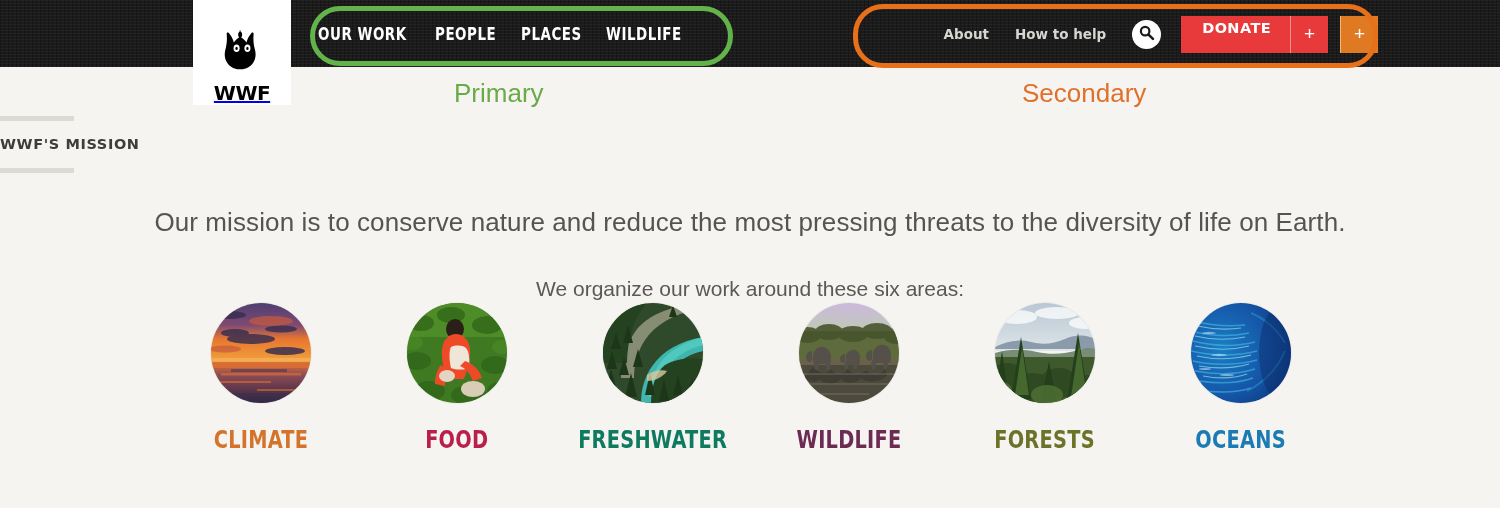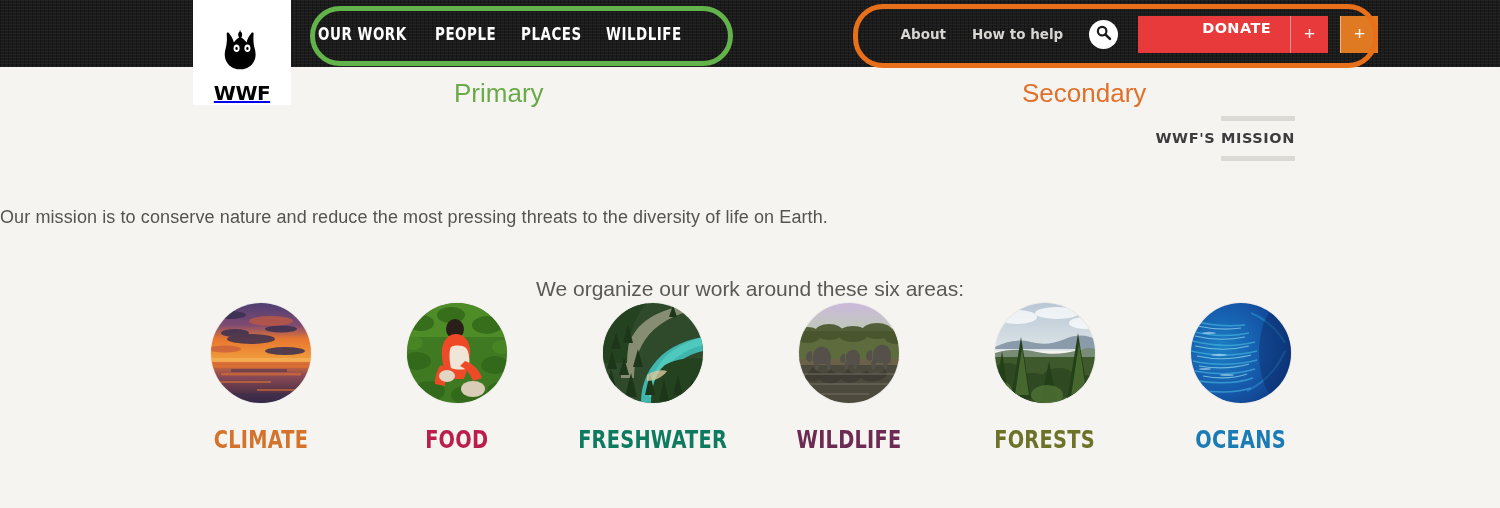--- a/index.html
+++ b/index.html
@@ -168,21 +168,20 @@
   .cta-label {
     display: flex;
     align-items: center;
     padding: 0 19px 12px 21px;
     color: #fff;
     font-family: "DejaVu Sans", sans-serif;
     font-weight: 700;
     font-size: 14.5px;
     letter-spacing: 0.4px;
     white-space: nowrap;
-    margin-left: 43px;
   }
   .cta-plus {
     display: flex;
     align-items: center;
     justify-content: center;
     width: 38px;
     color: #fff;
     font-size: 19px;
     font-family: "Liberation Sans", sans-serif;
     border-left: 1px solid rgba(255,255,255,.45);
@@ -191,43 +190,45 @@
   .cta-adopt  { background: #e07a22; }
 
   
   .mission-head {
     position: absolute;
     top: 116px;
     left: 0;
     width: 1295px;
     display: flex;
     flex-direction: column;
-    align-items: flex-end;
+    align-items: flex-start;
+    gap: 6px;
   }
   .rule {
     width: 74px;
     height: 5px;
     background: #dcdad4;
   }
   .mission-kicker {
     font-family: "DejaVu Sans", sans-serif;
     font-weight: 700;
     font-size: 14.5px;
     letter-spacing: 0.6px;
     color: #3d3d3d;
     margin: 9px 0 10px 0;
   }
 
   .mission-statement {
     position: absolute;
     top: 207px;
     left: 0;
     width: 1500px;
+    text-align: center;
     font-family: "Liberation Sans", sans-serif;
-    font-size: 18px;
+    font-size: 26px;
     font-weight: 400;
     color: #555452;
     letter-spacing: 0.1px;
   }
 
   .areas-sub {
     position: absolute;
     top: 277px;
     left: 0;
     width: 1500px;

